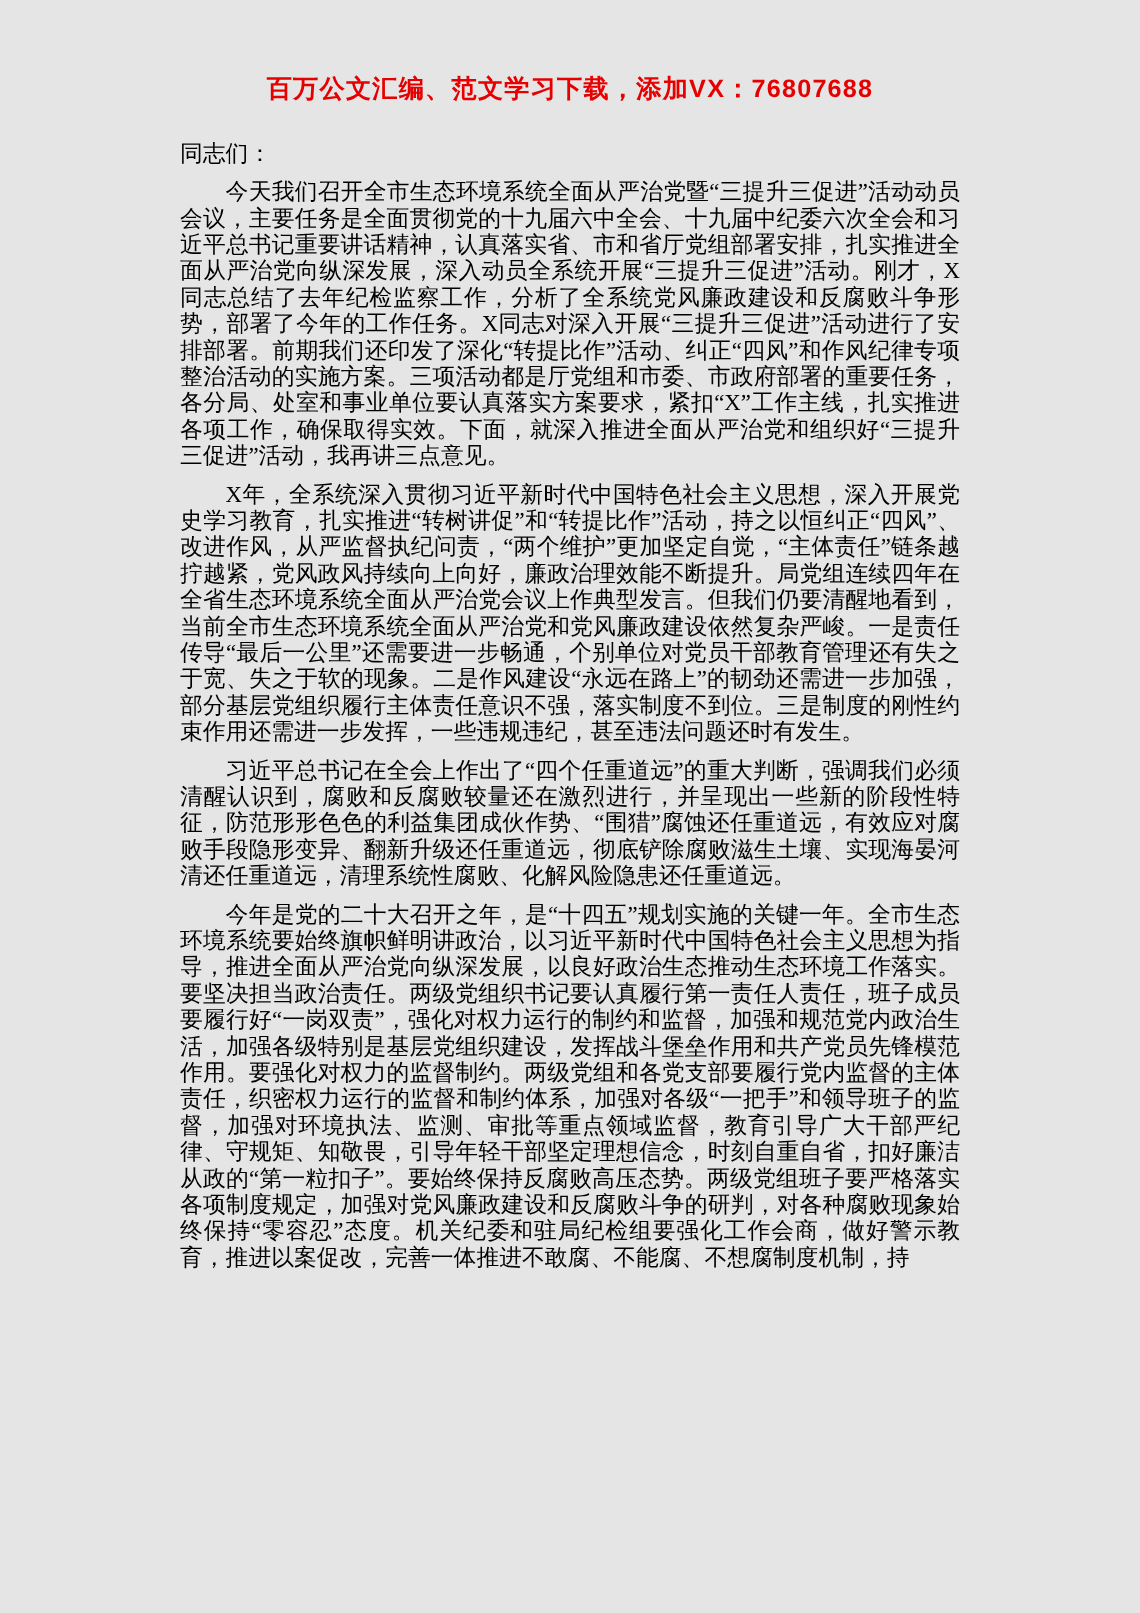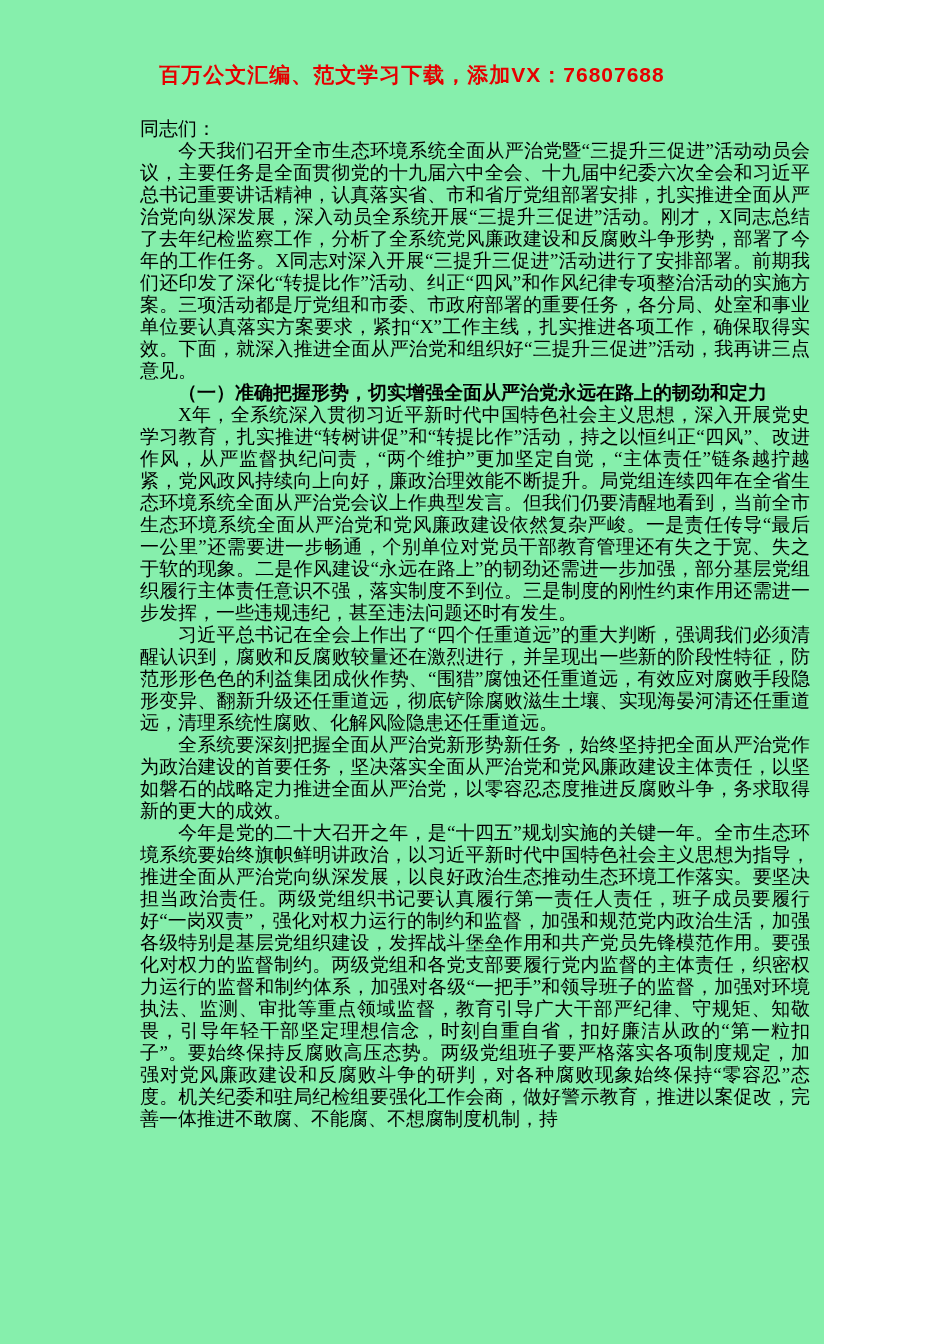--- a/index.html
+++ b/index.html
@@ -1,21 +1,21 @@
 <!DOCTYPE html>
 <html><head>
 <meta charset="utf-8">
 <style>
   * { box-sizing: border-box; }
   html, body { margin: 0; padding: 0; background: #ffffff; }
   .page {
     position: relative;
-    width: 824px;
+    width: 950px;
     height: 1344px;
-    background: #86efac;
+    background: #e5e5e5;
     overflow: hidden;
     font-family: "Liberation Serif", "DejaVu Serif", serif;
     color: #000000;
   }
   .promo {
     padding-top: 62px;
     text-align: center;
     font-family: "Liberation Sans", "DejaVu Sans", sans-serif;
     font-weight: 700;
     font-size: 21px;
@@ -23,21 +23,21 @@
     color: #e60000;
     letter-spacing: 1px;
   }
   .doc {
     margin: 30px 140px 0 140px;
     width: 670px;
     font-size: 19px;
     line-height: 22px;
     text-align: justify;
   }
-  .doc p { margin: 0; padding: 0; }
+  .doc p { margin: 10px; padding: 0; }
   .salutation { text-indent: 0; }
   .para { text-indent: 2em; }
   .heading {
     text-indent: 2em;
     font-weight: 700;
     font-family: "Liberation Sans", "DejaVu Sans", sans-serif;
   }
 </style>
 </head>
 <body>
@@ -46,25 +46,23 @@
 
   <div class="promo">百万公文汇编、范文学习下载，添加VX：76807688</div>
 
   <div class="doc">
 
     <p class="salutation">同志们：</p>
 
     <p class="para">今天我们召开全市生态环境系统全面从严治党暨“三提升三促进”活动动员会议，主要任务是全面贯彻党的十九届六中全会、十九届中纪委六次全会和习近平总书记重要讲话精神，认真落实省、市和省厅党组部署安排，扎实推进全面从严治党向纵深发展，深入动员全系统开展“三提升三促进”活动。刚才，X同志总结了去年纪检监察工作，分析了全系统党风廉政建设和反腐败斗争形势，部署了今年的工作任务。X同志对深入开展“三提升三促进”活动进行了安排部署。前期我们还印发了深化“转提比作”活动、纠正“四风”和作风纪律专项整治活动的实施方案。三项活动都是厅党组和市委、市政府部署的重要任务，各分局、处室和事业单位要认真落实方案要求，紧扣“X”工作主线，扎实推进各项工作，确保取得实效。下面，就深入推进全面从严治党和组织好“三提升三促进”活动，我再讲三点意见。</p>
 
 
-    <p class="heading">（一）准确把握形势，切实增强全面从严治党永远在路上的韧劲和定力</p>
 
     <p class="para">X年，全系统深入贯彻习近平新时代中国特色社会主义思想，深入开展党史学习教育，扎实推进“转树讲促”和“转提比作”活动，持之以恒纠正“四风”、改进作风，从严监督执纪问责，“两个维护”更加坚定自觉，“主体责任”链条越拧越紧，党风政风持续向上向好，廉政治理效能不断提升。局党组连续四年在全省生态环境系统全面从严治党会议上作典型发言。但我们仍要清醒地看到，当前全市生态环境系统全面从严治党和党风廉政建设依然复杂严峻。一是责任传导“最后一公里”还需要进一步畅通，个别单位对党员干部教育管理还有失之于宽、失之于软的现象。二是作风建设“永远在路上”的韧劲还需进一步加强，部分基层党组织履行主体责任意识不强，落实制度不到位。三是制度的刚性约束作用还需进一步发挥，一些违规违纪，甚至违法问题还时有发生。</p>
 
     <p class="para">习近平总书记在全会上作出了“四个任重道远”的重大判断，强调我们必须清醒认识到，腐败和反腐败较量还在激烈进行，并呈现出一些新的阶段性特征，防范形形色色的利益集团成伙作势、“围猎”腐蚀还任重道远，有效应对腐败手段隐形变异、翻新升级还任重道远，彻底铲除腐败滋生土壤、实现海晏河清还任重道远，清理系统性腐败、化解风险隐患还任重道远。</p>
 
-    <p class="para">全系统要深刻把握全面从严治党新形势新任务，始终坚持把全面从严治党作为政治建设的首要任务，坚决落实全面从严治党和党风廉政建设主体责任，以坚如磐石的战略定力推进全面从严治党，以零容忍态度推进反腐败斗争，务求取得新的更大的成效。</p>
 
 
     <p class="para">今年是党的二十大召开之年，是“十四五”规划实施的关键一年。全市生态环境系统要始终旗帜鲜明讲政治，以习近平新时代中国特色社会主义思想为指导，推进全面从严治党向纵深发展，以良好政治生态推动生态环境工作落实。要坚决担当政治责任。两级党组织书记要认真履行第一责任人责任，班子成员要履行好“一岗双责”，强化对权力运行的制约和监督，加强和规范党内政治生活，加强各级特别是基层党组织建设，发挥战斗堡垒作用和共产党员先锋模范作用。要强化对权力的监督制约。两级党组和各党支部要履行党内监督的主体责任，织密权力运行的监督和制约体系，加强对各级“一把手”和领导班子的监督，加强对环境执法、监测、审批等重点领域监督，教育引导广大干部严纪律、守规矩、知敬畏，引导年轻干部坚定理想信念，时刻自重自省，扣好廉洁从政的“第一粒扣子”。要始终保持反腐败高压态势。两级党组班子要严格落实各项制度规定，加强对党风廉政建设和反腐败斗争的研判，对各种腐败现象始终保持“零容忍”态度。机关纪委和驻局纪检组要强化工作会商，做好警示教育，推进以案促改，完善一体推进不敢腐、不能腐、不想腐制度机制，持</p>
 
   </div>
 </div>
 
 </body></html>

